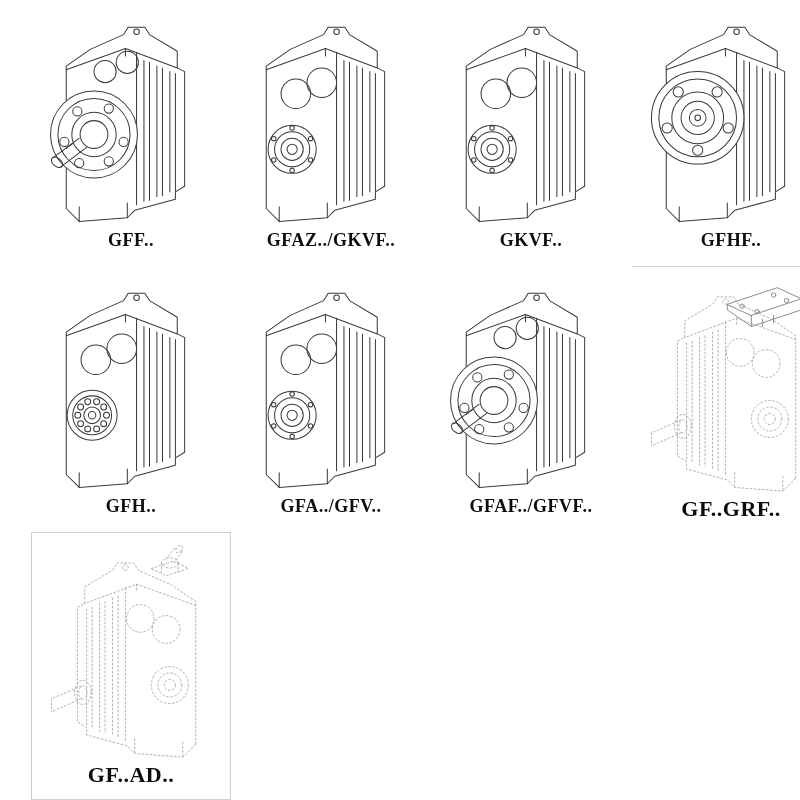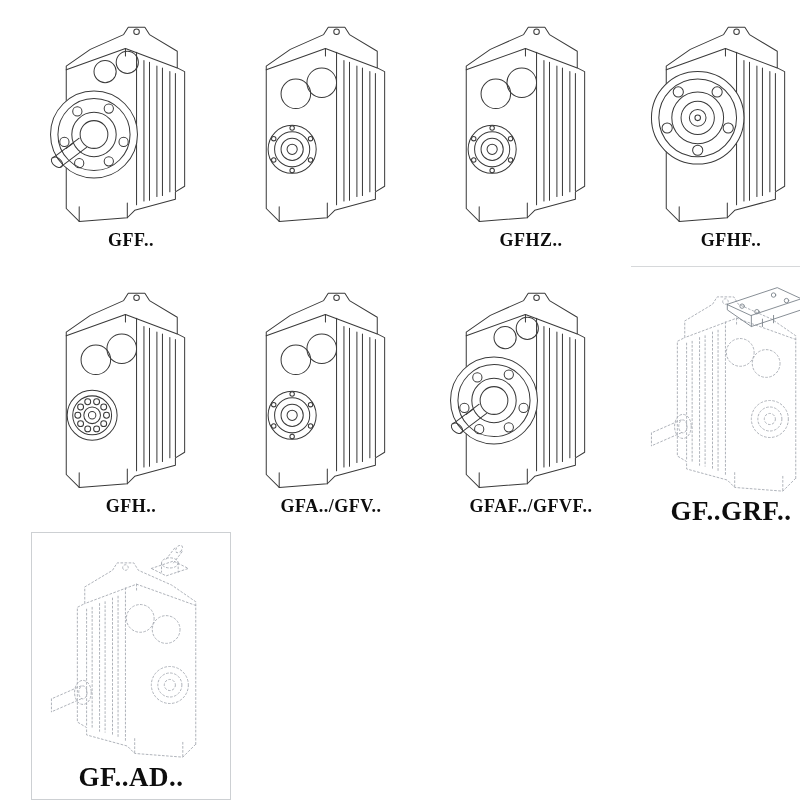--- a/index.html
+++ b/index.html
@@ -4,21 +4,21 @@
 <style>
   html,body{margin:0;padding:0;background:#ffffff;}
   body{width:800px;height:800px;overflow:hidden;font-family:"Liberation Serif",serif;}
   .grid{display:grid;grid-template-columns:repeat(4,200px);grid-template-rows:266px 266px 268px;width:800px;height:800px;background:#ffffff;margin-left:31px;}
   .cell{display:flex;flex-direction:column;align-items:center;justify-content:flex-start;padding-top:5px;box-sizing:border-box;}
   .cell figure{margin:0;display:flex;flex-direction:column;align-items:center;}
   svg.drawing{width:186px;height:222px;fill:none;stroke-linecap:round;stroke-linejoin:round;}
   svg.solid{stroke:#3a3a3a;stroke-width:1.1;}
   svg.dashed{stroke:#a8adb4;stroke-width:1;stroke-dasharray:2 2.4;}
   figcaption.model-label{font-family:"Liberation Serif",serif;font-weight:bold;font-size:18px;color:#0d0d0d;letter-spacing:.5px;margin-top:3px;white-space:nowrap;}
-  figcaption.label-lg{font-size:27px;}
+  figcaption.label-lg{font-size:22px;}
   .frame-top{box-shadow:inset 0 1px 0 0 #d6d8da;}
   .frame-full{box-shadow:inset 0 0 0 1px #cdd0d3;}
 </style>
 </head>
 <body>
 
 <svg width="0" height="0" style="position:absolute" aria-hidden="true">
   <defs>
 
     <symbol id="core" viewBox="0 0 200 240">
@@ -177,29 +177,30 @@
         </svg>
       <figcaption class="model-label">GFF..</figcaption>
     </figure>
   </div>
 
   <div class="cell">
     <figure>
       <svg class="drawing solid" viewBox="0 0 200 240">
           <use href="#g-bore"></use>
         </svg>
+      <figcaption class="model-label">GFAZ../GKVF..</figcaption>
     </figure>
   </div>
 
   <div class="cell">
     <figure>
       <svg class="drawing solid" viewBox="0 0 200 240">
           <use href="#g-bore"></use>
         </svg>
-      <figcaption class="model-label">GFHZ..</figcaption>
+      <figcaption class="model-label">GKVF..</figcaption>
     </figure>
   </div>
 
   <div class="cell">
     <figure>
       <svg class="drawing solid" viewBox="0 0 200 240">
           <use href="#g-flange-front"></use>
         </svg>
       <figcaption class="model-label">GFHF..</figcaption>
     </figure>

